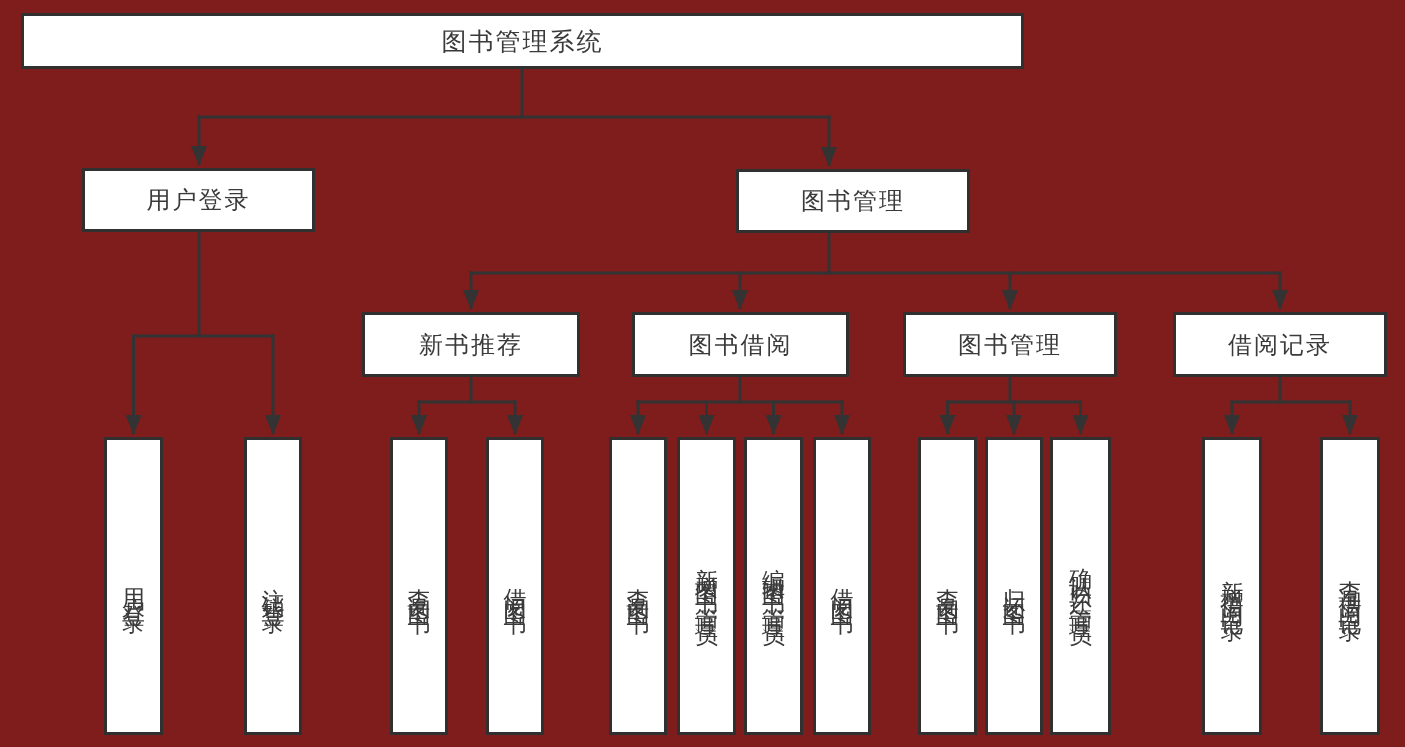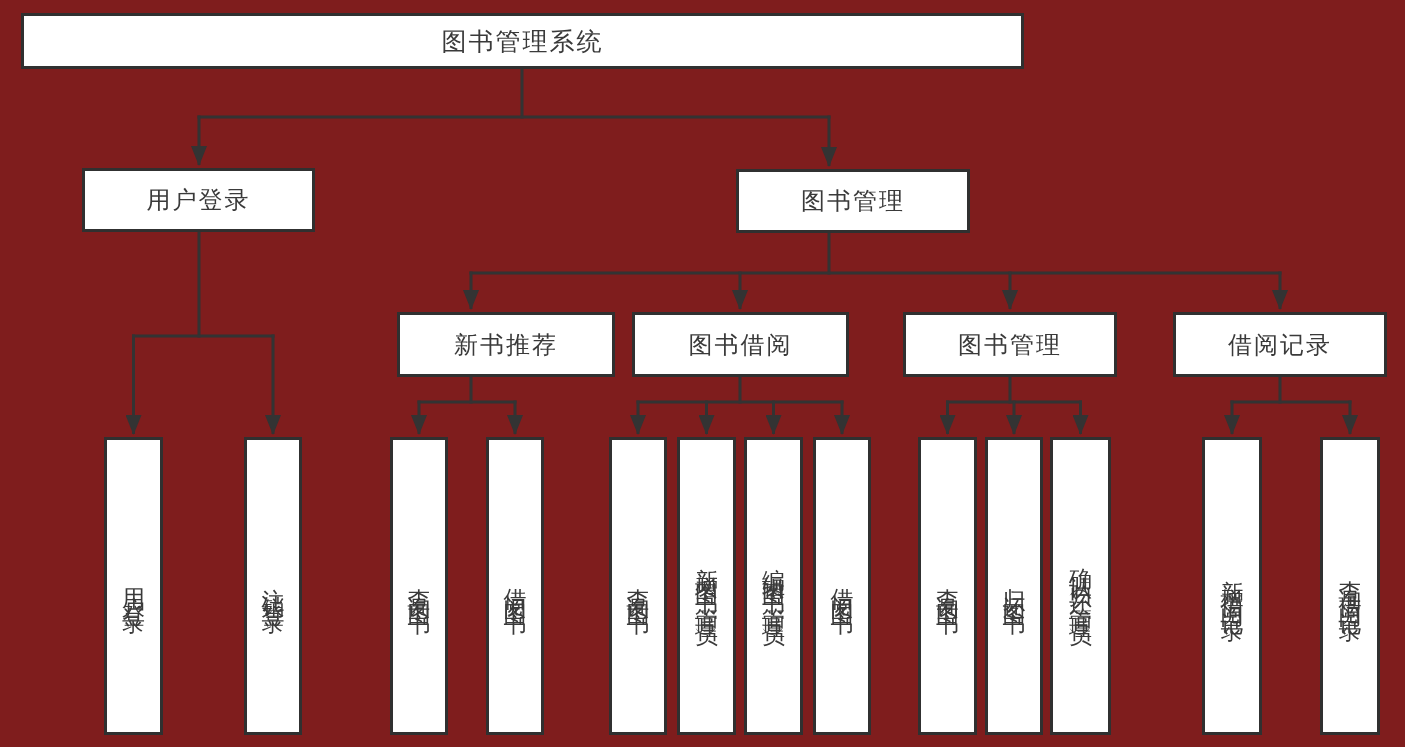--- a/index.html
+++ b/index.html
@@ -131,21 +131,21 @@
     <span class="node-label root-label">图书管理系统</span>
   </div>
 
   <div class="node" style="left:82px; top:168px; width:233px; height:64px;">
     <span class="node-label">用户登录</span>
   </div>
   <div class="node" style="left:736px; top:169px; width:234px; height:64px;justify-content:center;">
     <span class="node-label">图书管理</span>
   </div>
 
-  <div class="node" style="left:362px; top:312px; width:218px; height:65px;margin-left:35px;">
+  <div class="node" style="left:362px; top:312px; width:218px; height:65px;">
     <span class="node-label">新书推荐</span>
   </div>
   <div class="node" style="left:632px; top:312px; width:217px; height:65px;">
     <span class="node-label">图书借阅</span>
   </div>
   <div class="node" style="left:903px; top:312px; width:214px; height:65px;">
     <span class="node-label">图书管理</span>
   </div>
   <div class="node" style="left:1173px; top:312px; width:214px; height:65px;">
     <span class="node-label">借阅记录</span>

